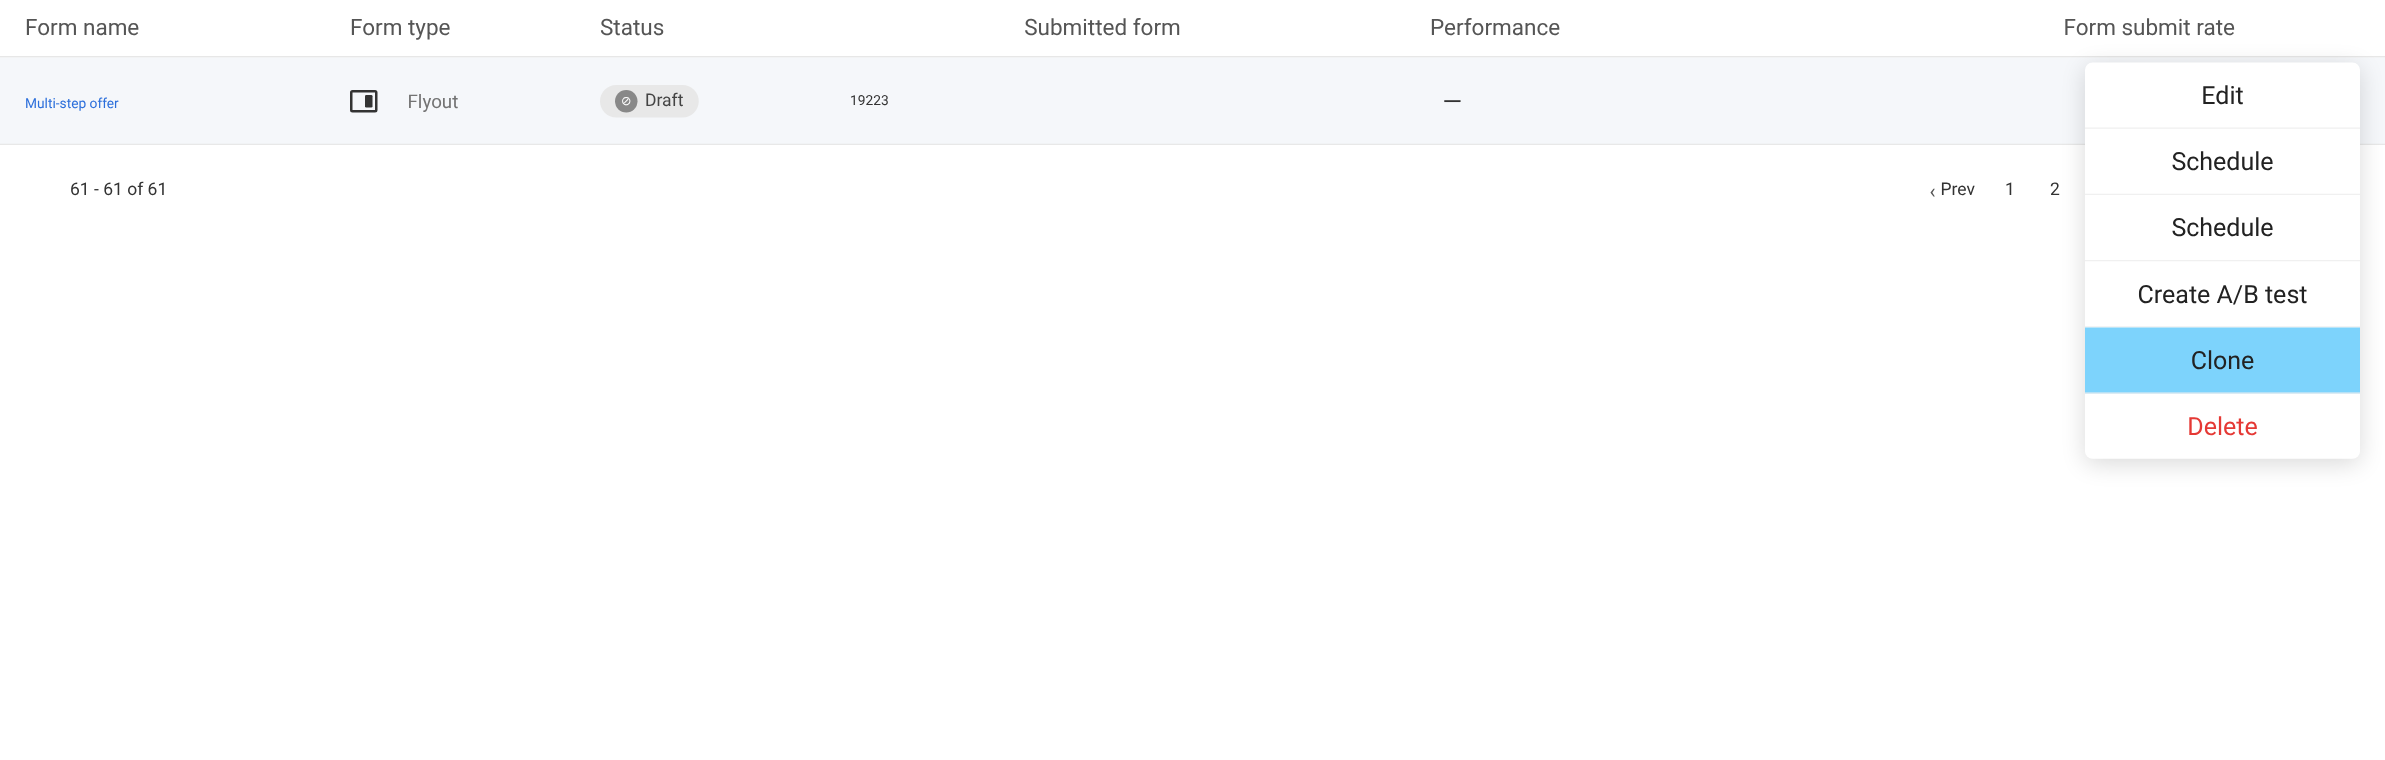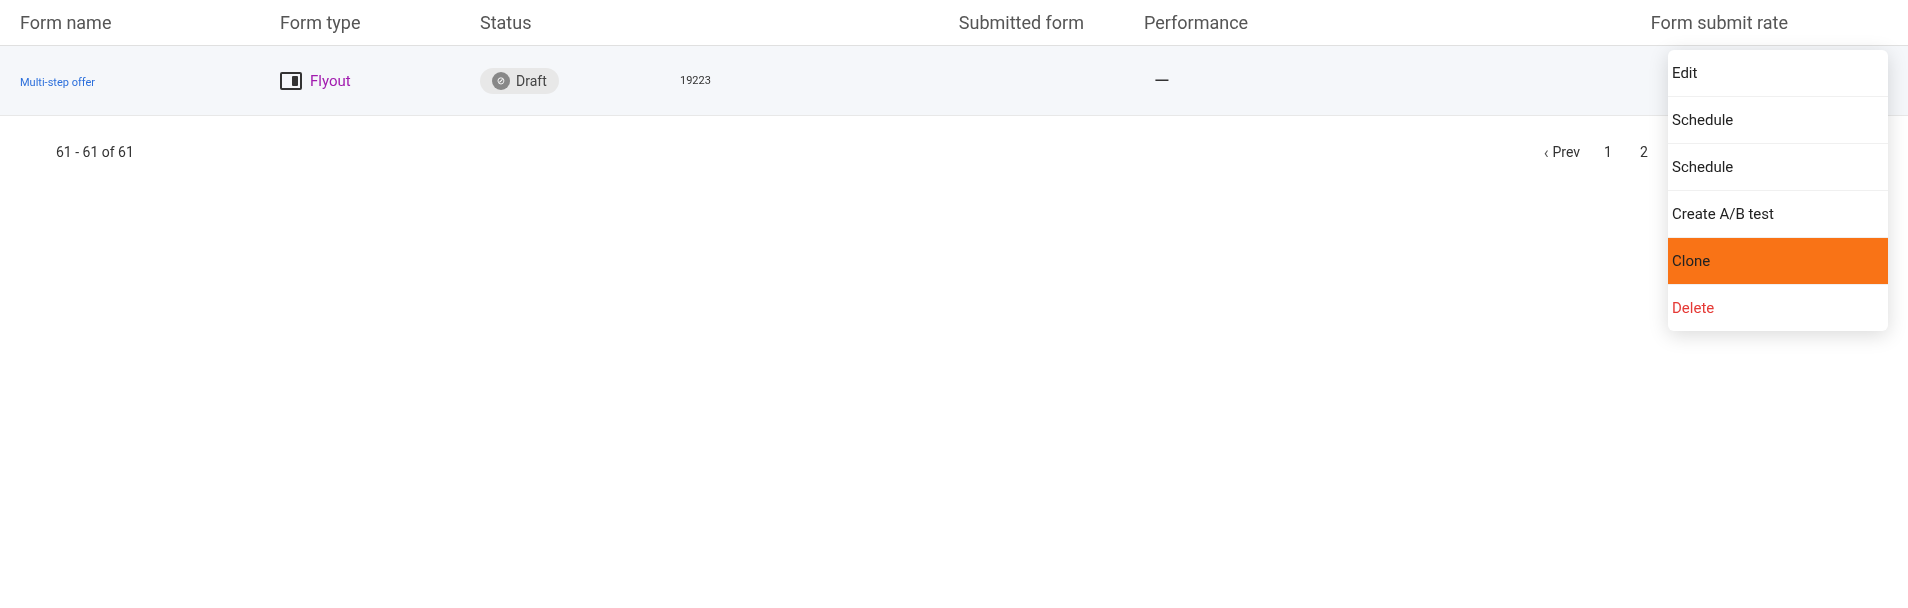--- a/index.html
+++ b/index.html
@@ -45,23 +45,23 @@
     .form-name-link {
       color: #2c6fdb;
       font-size: 11px;
       text-decoration: none;
       cursor: pointer;
     }
 
     .form-type-cell {
       display: flex;
       align-items: flex-start;
-      gap: 8px;
+      gap: 24px;
       font-size: 15px;
-      color: #a21caf;
+      color: #737373;
     }
 
     .flyout-icon {
       width: 22px;
       height: 18px;
       border: 2px solid #333;
       border-radius: 2px;
       position: relative;
       display: inline-flex;
       align-items: center;
@@ -188,54 +188,55 @@
       right: 20px;
       width: 220px;
       background: #fff;
       border-radius: 6px;
       box-shadow: 0 4px 20px rgba(0,0,0,0.15);
       z-index: 100;
       overflow: hidden;
     }
 
     .dropdown-item {
-      padding: 14px 4px;
-      font-size: 15px;
+      padding: 14px 26px;
+      font-size: 20px;
       color: #222;
       cursor: pointer;
       border-bottom: 1px solid #f0f0f0;
+      text-align: center;
     }
 
     .dropdown-item:last-child {
       border-bottom: none;
     }
 
     .dropdown-item.delete {
       color: #e53935;
     }
 
     .dropdown-item.clone {
-      background: #f97316;
+      background: #7dd3fc;
     }
 
     .chevron-left {
       font-size: 16px;
       color: #555;
     }
   </style>
 </head>
 <body>
 
 <div class="table-container">
 
   <div class="table-header">
     <span>Form name</span>
     <span>Form type</span>
     <span>Status</span>
-    <span style="text-align:right; padding-right:60px;">Submitted form</span>
+    <span style="text-align:center; padding-right:60px;">Submitted form</span>
     <span>Performance</span>
     <span style="text-align:right; padding-right:20px;">Form submit rate</span>
     <span></span>
   </div>
 
   <div class="table-row">
     <div>
       <a class="form-name-link">Multi-step offer</a>
     </div>
     <div class="form-type-cell">

